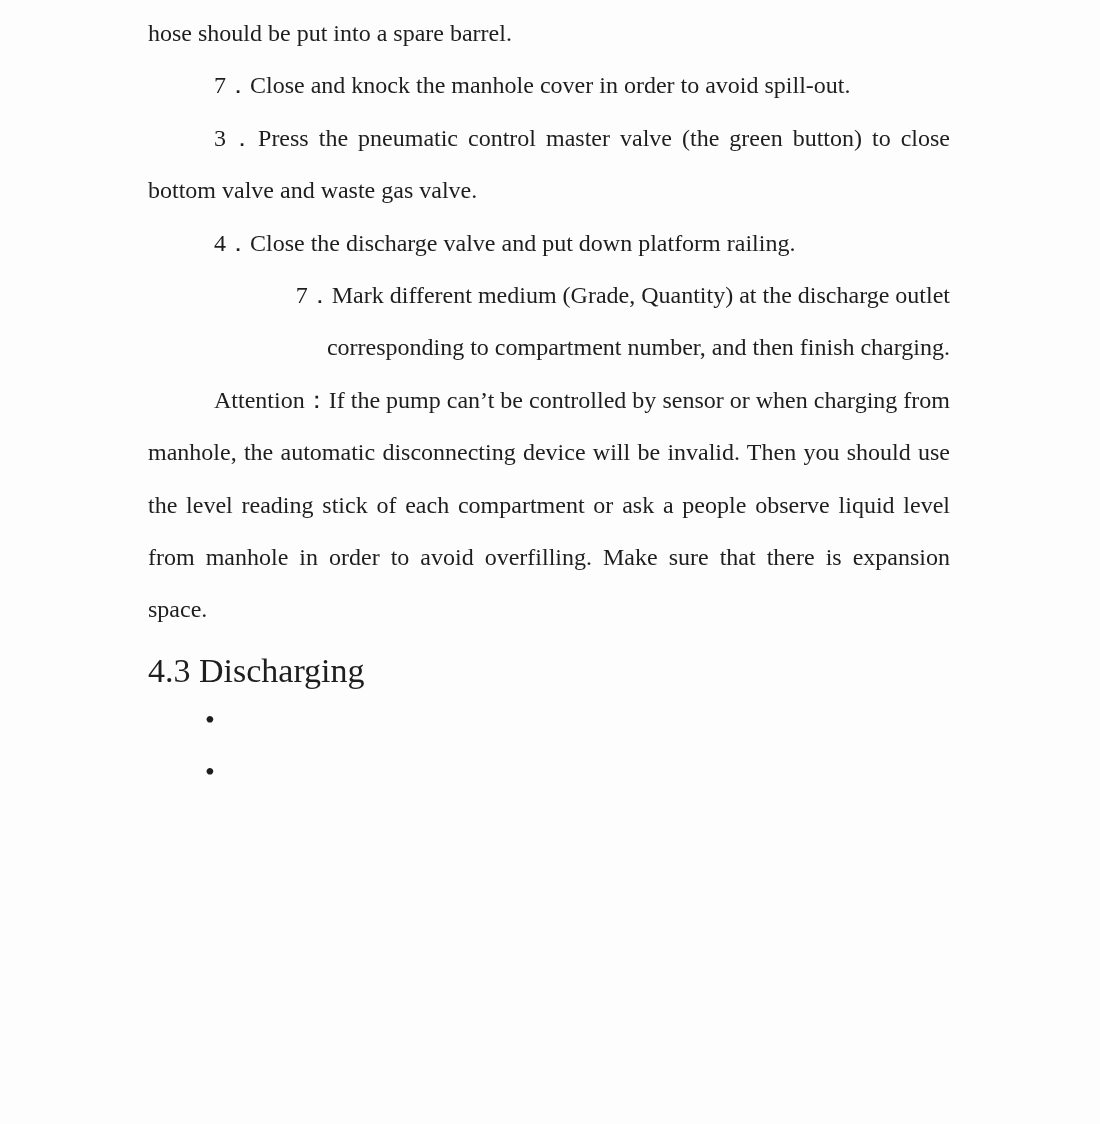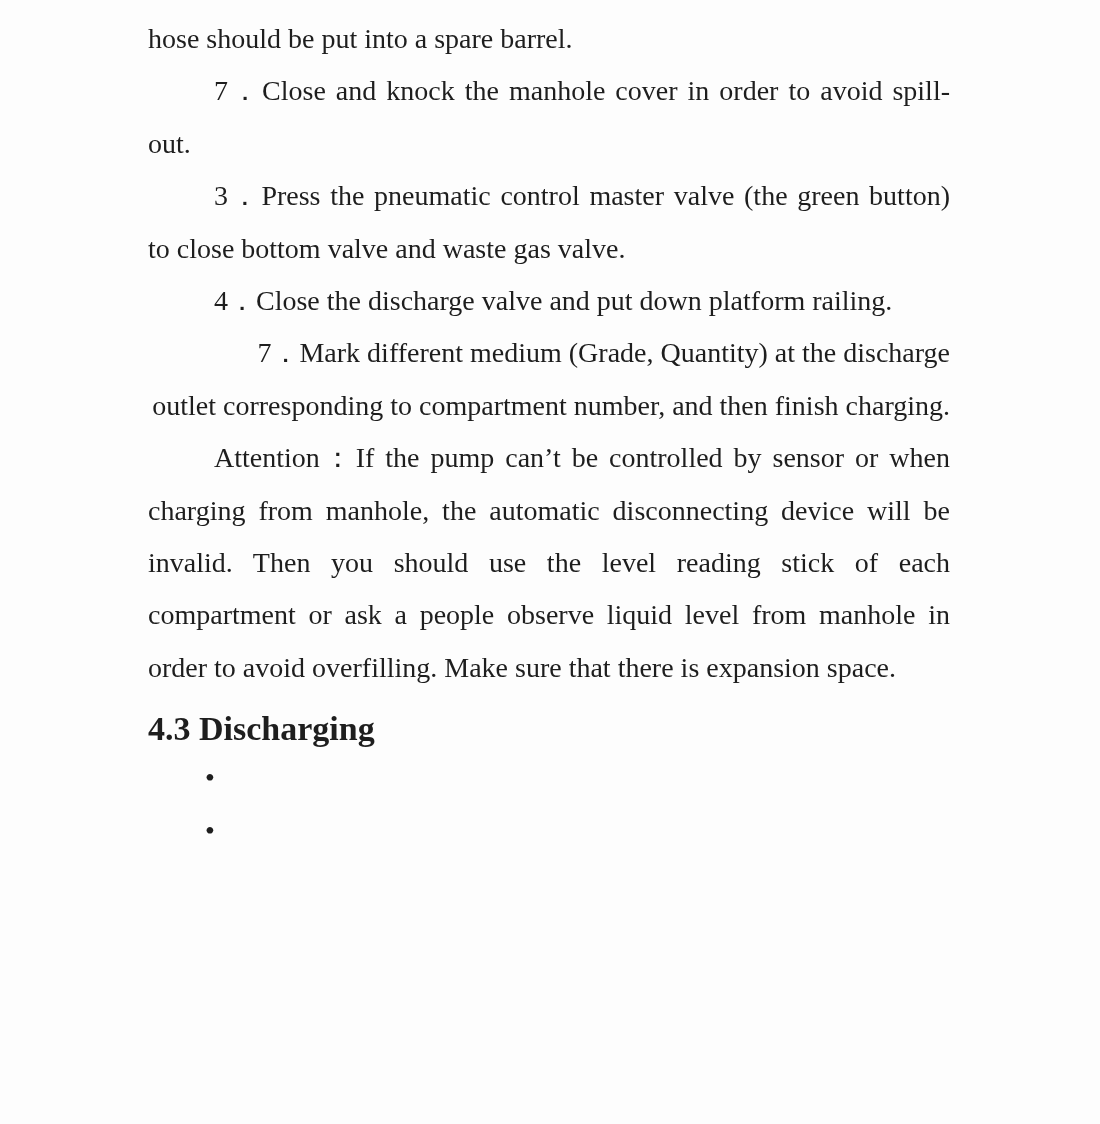--- a/index.html
+++ b/index.html
@@ -14,37 +14,37 @@
     color: #1e1e1e;
     font-family: "Liberation Serif", serif;
   }
   .page {
     padding: 0 150px 0 148px;
     box-sizing: border-box;
     width: 1100px;
     height: 1124px;
   }
   .body-text {
-    padding-top: 13px;
-    font-size: 28px;
+    padding-top: 7px;
+    font-size: 24px;
     line-height: 52.4px;
   }
   .body-text p {
     margin: 0;
     text-align: justify;
   }
   .body-text p.indent {
     text-indent: 66px;
   }
   .body-text p.ragged {
     text-align: right;
   }
   .section-heading {
     font-size: 34px;
-    font-weight: bold;
+    font-weight: normal;
     line-height: 46px;
     margin: 12px 0 0 0;
   }
   .subsection-heading {
     font-size: 28px;
     line-height: 52.4px;
     margin: 22px 0 0 0;
   }
   .bullet-list {
     margin: 0;

